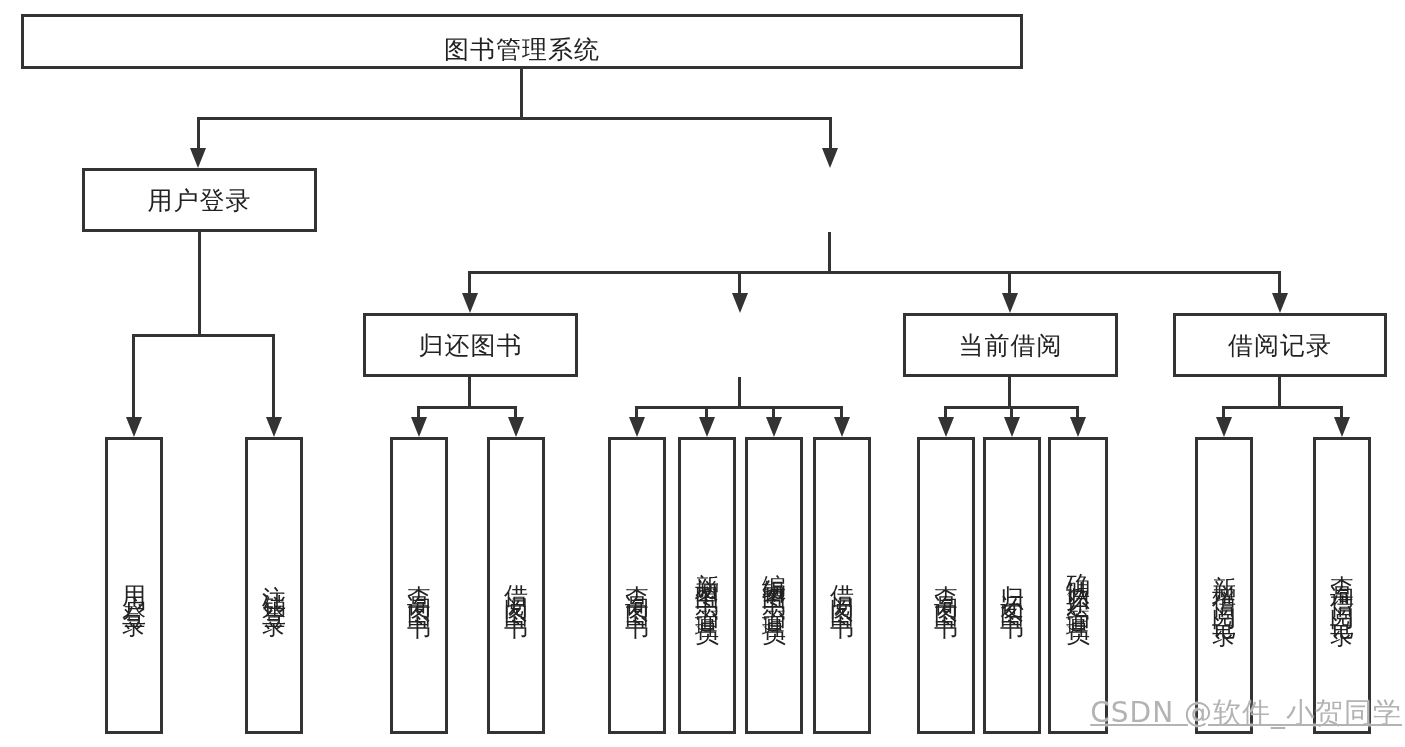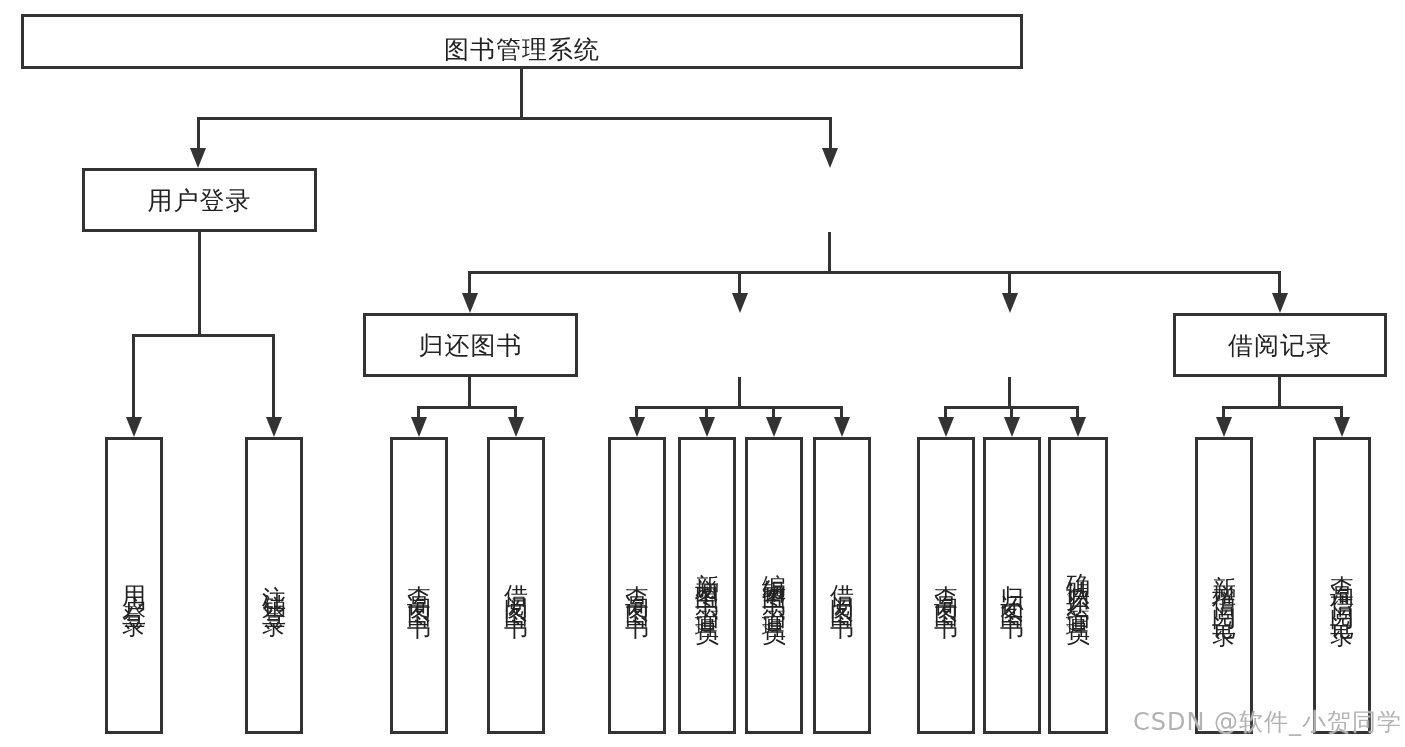--- a/index.html
+++ b/index.html
@@ -30,23 +30,23 @@
   }
   .leaf.tight span{letter-spacing:7px;}
   .vl{position:absolute;width:3px;background:var(--line);}
   .hl{position:absolute;height:3px;background:var(--line);}
   .arrow{
     position:absolute;width:0;height:0;
     border-left:8px solid transparent;border-right:8px solid transparent;
     border-top:20px solid var(--line);
   }
   .watermark{
-    position:absolute;right:3px;bottom:9px;
-    font-size:24px;color:var(--wm);letter-spacing:1px;
-    text-shadow:0 0 2px #ffffff;white-space:nowrap;
+    position:absolute;right:3px;bottom:15px;
+    font-size:28px;color:var(--wm);letter-spacing:1px;
+    text-shadow:0 0 2px #ffffff;white-space:nowrap;text-decoration:underline;
   }
 </style>
 </head>
 <body>
 
 <div class="stage">
 
   <div class="node" style="left:21px;top:14px;width:1002px;height:55px;align-items:flex-end;">
     <span>图书管理系统</span>
   </div>
@@ -75,20 +75,23 @@
   <div class="vl" style="left:738px;top:272px;height:23px;"></div>
   <div class="vl" style="left:1008px;top:272px;height:23px;"></div>
   <div class="vl" style="left:1278px;top:272px;height:23px;"></div>
   <div class="arrow" style="left:462px;top:293px;"></div>
   <div class="arrow" style="left:732px;top:293px;"></div>
   <div class="arrow" style="left:1002px;top:293px;"></div>
   <div class="arrow" style="left:1272px;top:293px;"></div>
 
   <div class="node" style="left:363px;top:313px;width:215px;height:64px;">
     <span>归还图书</span>
+  </div>
+  <div class="node" style="left:903px;top:313px;width:215px;height:64px;">
+    <span>当前借阅</span>
   </div>
   <div class="node" style="left:1173px;top:313px;width:214px;height:64px;">
     <span>借阅记录</span>
   </div>
 
   <div class="vl" style="left:468px;top:377px;height:30px;"></div>
   <div class="hl" style="left:417px;top:406px;width:100px;"></div>
   <div class="vl" style="left:417px;top:407px;height:12px;"></div>
   <div class="vl" style="left:514px;top:407px;height:12px;"></div>
   <div class="arrow" style="left:411px;top:417px;"></div>

